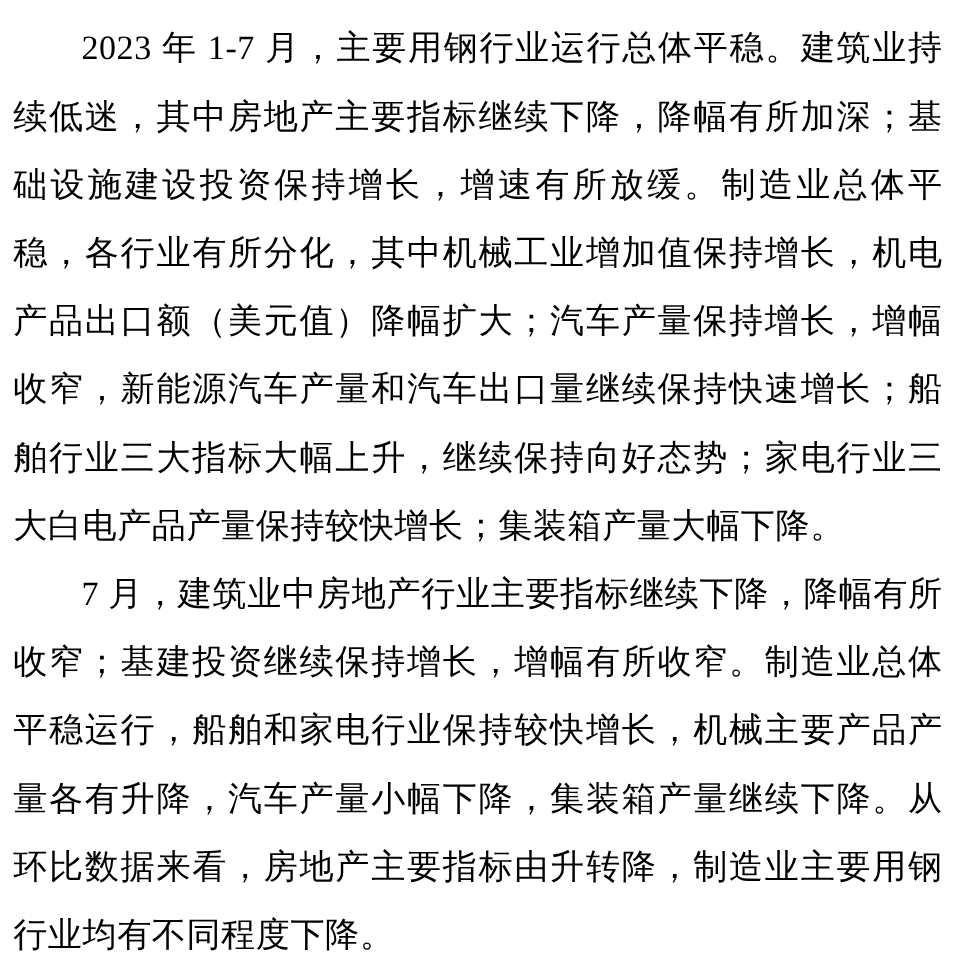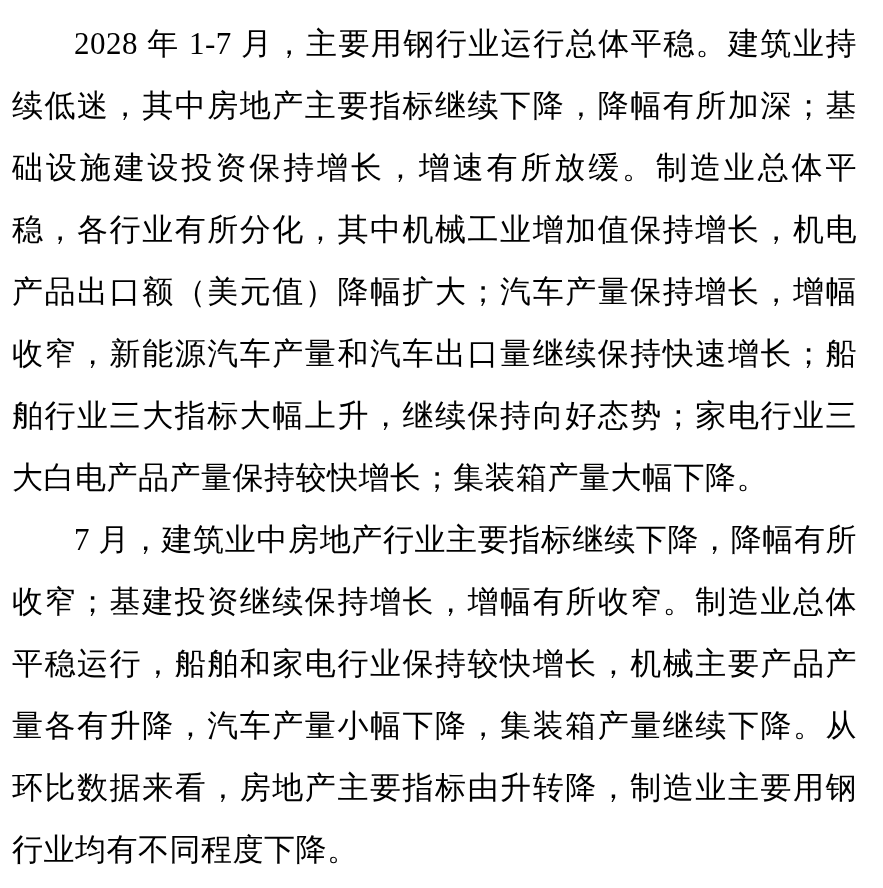--- a/index.html
+++ b/index.html
@@ -32,16 +32,16 @@
     letter-spacing: 0.5px;
     word-break: normal;
     overflow-wrap: break-word;
   }
 </style>
 </head>
 <body>
 
 <div class="page">
   <div class="doc-body">
-    <p class="para">2028 年 1-7 月，主要用钢行业运行总体平稳。建筑业持续低迷，其中房地产主要指标继续下降，降幅有所加深；基础设施建设投资保持增长，增速有所放缓。制造业总体平稳，各行业有所分化，其中机械工业增加值保持增长，机电产品出口额（美元值）降幅扩大；汽车产量保持增长，增幅收窄，新能源汽车产量和汽车出口量继续保持快速增长；船舶行业三大指标大幅上升，继续保持向好态势；家电行业三大白电产品产量保持较快增长；集装箱产量大幅下降。</p>
+    <p class="para">2023 年 1-7 月，主要用钢行业运行总体平稳。建筑业持续低迷，其中房地产主要指标继续下降，降幅有所加深；基础设施建设投资保持增长，增速有所放缓。制造业总体平稳，各行业有所分化，其中机械工业增加值保持增长，机电产品出口额（美元值）降幅扩大；汽车产量保持增长，增幅收窄，新能源汽车产量和汽车出口量继续保持快速增长；船舶行业三大指标大幅上升，继续保持向好态势；家电行业三大白电产品产量保持较快增长；集装箱产量大幅下降。</p>
     <p class="para">7 月，建筑业中房地产行业主要指标继续下降，降幅有所收窄；基建投资继续保持增长，增幅有所收窄。制造业总体平稳运行，船舶和家电行业保持较快增长，机械主要产品产量各有升降，汽车产量小幅下降，集装箱产量继续下降。从环比数据来看，房地产主要指标由升转降，制造业主要用钢行业均有不同程度下降。</p>
   </div>
 </div>
 
 </body></html>

